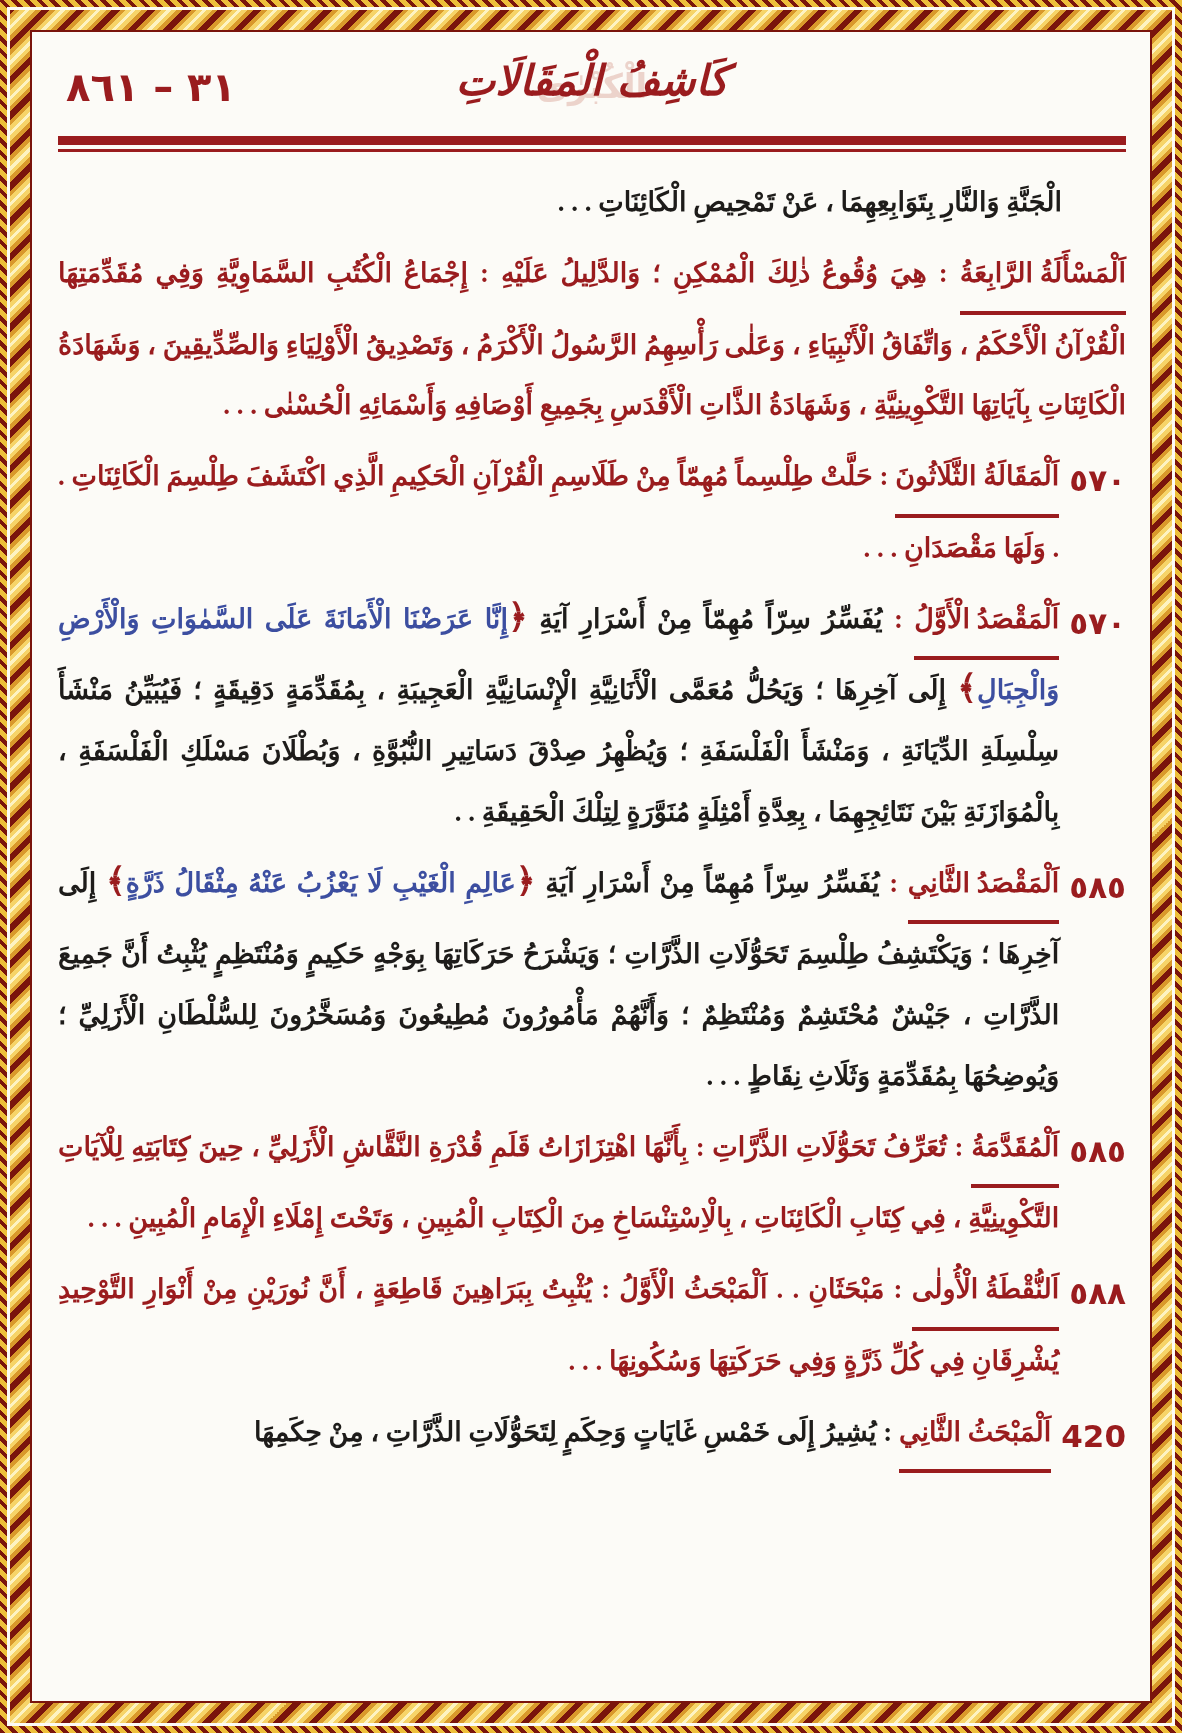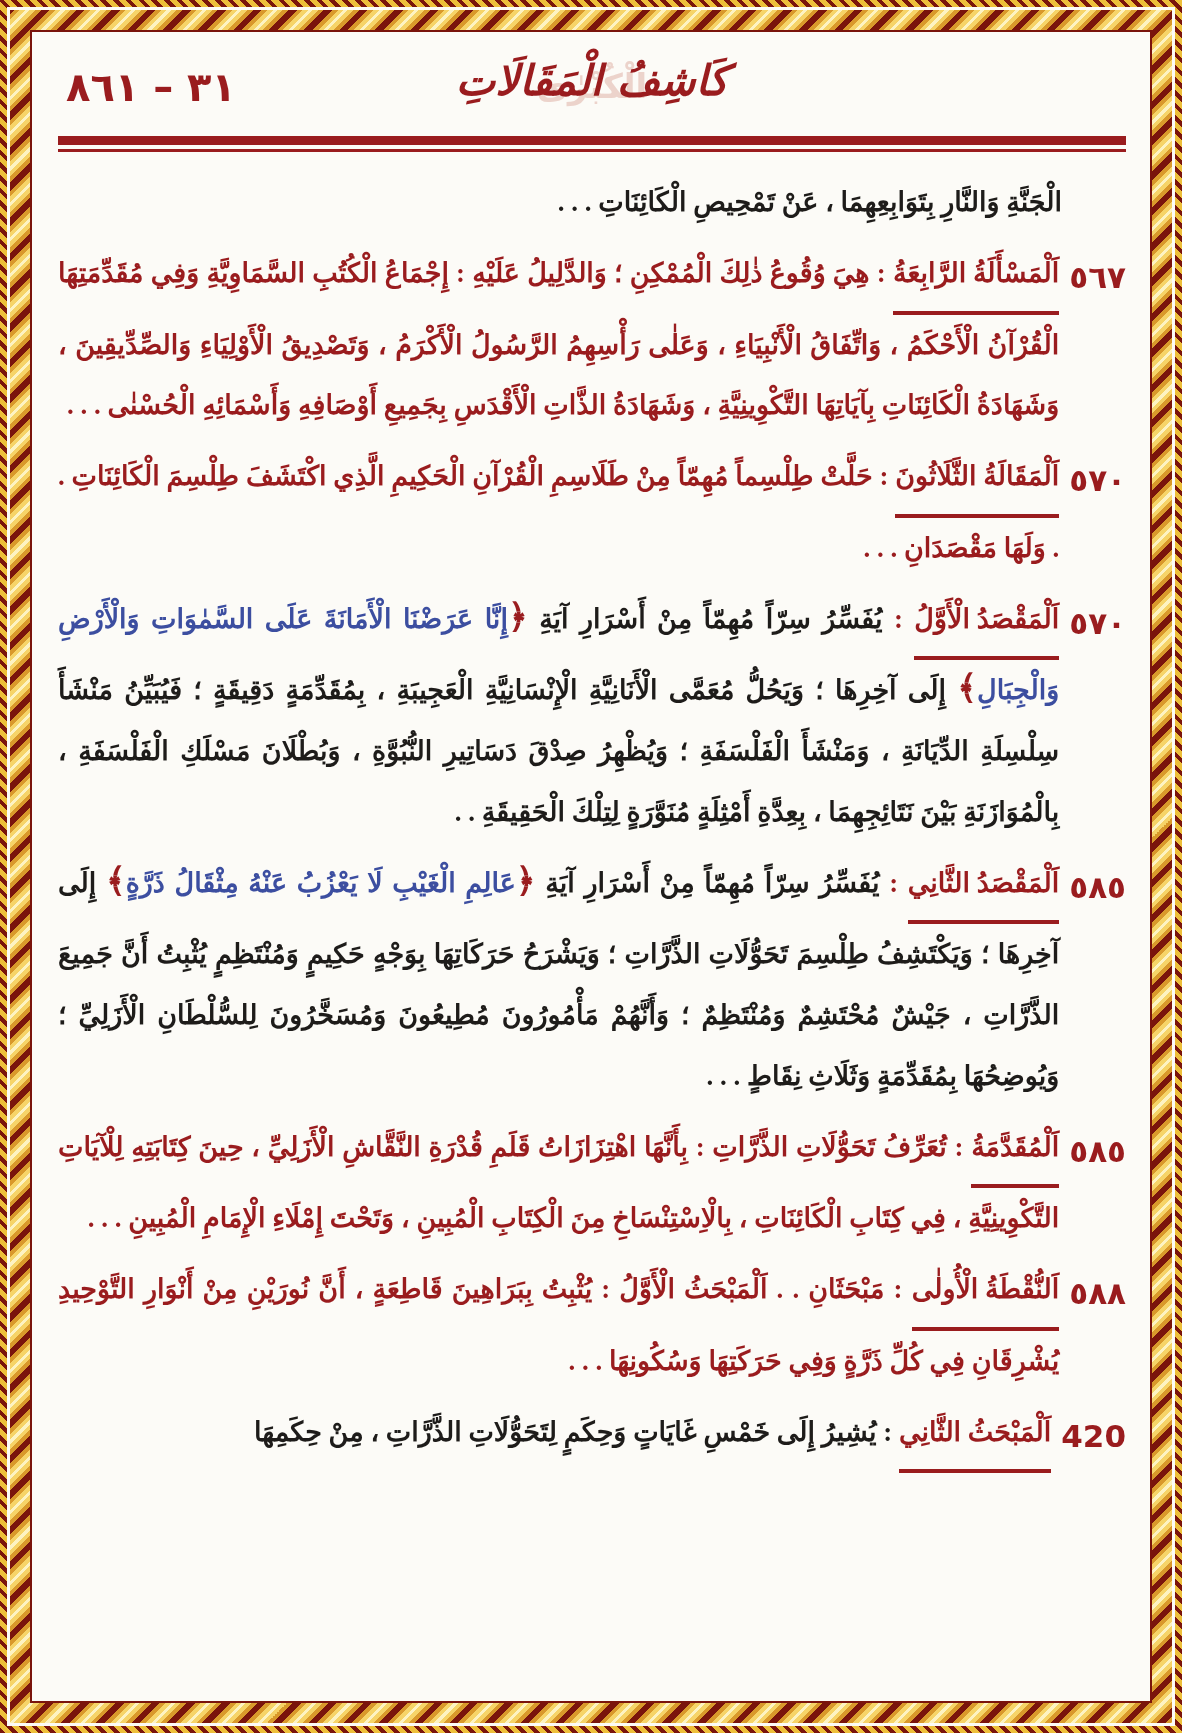--- a/index.html
+++ b/index.html
@@ -106,21 +106,20 @@
             </header>
 
             <div class="rule"></div>
 
             <div class="entries" id="entries">
                 <div class="entry">
                   <div class="entry-num"></div>
                   <p class="entry-text"><span class="run-black">الْجَنَّةِ وَالنَّارِ بِتَوَابِعِهِمَا ، عَنْ تَمْحِيصِ الْكَائِنَاتِ . . .</span></p>
                 </div>
                 <div class="entry">
-                  <div class="entry-num">٥٦٧</div>
                   <p class="entry-text"><span class="run-heading">اَلْمَسْأَلَةُ الرَّابِعَةُ</span><span class="run-red"> : هِيَ وُقُوعُ ذٰلِكَ الْمُمْكِنِ ؛ وَالدَّلِيلُ عَلَيْهِ : إِجْمَاعُ الْكُتُبِ السَّمَاوِيَّةِ وَفِي مُقَدِّمَتِهَا الْقُرْآنُ الْأَحْكَمُ ، وَاتِّفَاقُ الْأَنْبِيَاءِ ، وَعَلٰى رَأْسِهِمُ الرَّسُولُ الْأَكْرَمُ ، وَتَصْدِيقُ الْأَوْلِيَاءِ وَالصِّدِّيقِينَ ، وَشَهَادَةُ الْكَائِنَاتِ بِآيَاتِهَا التَّكْوِينِيَّةِ ، وَشَهَادَةُ الذَّاتِ الْأَقْدَسِ بِجَمِيعِ أَوْصَافِهِ وَأَسْمَائِهِ الْحُسْنٰى . . .</span></p>
                 </div>
                 <div class="entry">
                   <div class="entry-num">٥٧٠</div>
                   <p class="entry-text"><span class="run-heading">اَلْمَقَالَةُ الثَّلَاثُونَ</span><span class="run-red"> : حَلَّتْ طِلْسِماً مُهِمّاً مِنْ طَلَاسِمِ الْقُرْآنِ الْحَكِيمِ الَّذِي اكْتَشَفَ طِلْسِمَ الْكَائِنَاتِ . . وَلَهَا مَقْصَدَانِ . . .</span></p>
                 </div>
                 <div class="entry">
                   <div class="entry-num">٥٧٠</div>
                   <p class="entry-text"><span class="run-heading">اَلْمَقْصَدُ الْأَوَّلُ</span><span class="run-red"> : </span><span class="run-black">يُفَسِّرُ سِرّاً مُهِمّاً مِنْ أَسْرَارِ آيَةِ </span><span class="run-orn">﴿</span><span class="run-blue">إِنَّا عَرَضْنَا الْأَمَانَةَ عَلَى السَّمٰوَاتِ وَالْأَرْضِ وَالْجِبَالِ</span><span class="run-orn">﴾</span><span class="run-black"> إِلَى آخِرِهَا ؛ وَيَحُلُّ مُعَمَّى الْأَنَانِيَّةِ الْإِنْسَانِيَّةِ الْعَجِيبَةِ ، بِمُقَدِّمَةٍ دَقِيقَةٍ ؛ فَيُبَيِّنُ مَنْشَأَ سِلْسِلَةِ الدِّيَانَةِ ، وَمَنْشَأَ الْفَلْسَفَةِ ؛ وَيُظْهِرُ صِدْقَ دَسَاتِيرِ النُّبُوَّةِ ، وَبُطْلَانَ مَسْلَكِ الْفَلْسَفَةِ ، بِالْمُوَازَنَةِ بَيْنَ نَتَائِجِهِمَا ، بِعِدَّةِ أَمْثِلَةٍ مُنَوَّرَةٍ لِتِلْكَ الْحَقِيقَةِ . .</span></p>
                 </div>

